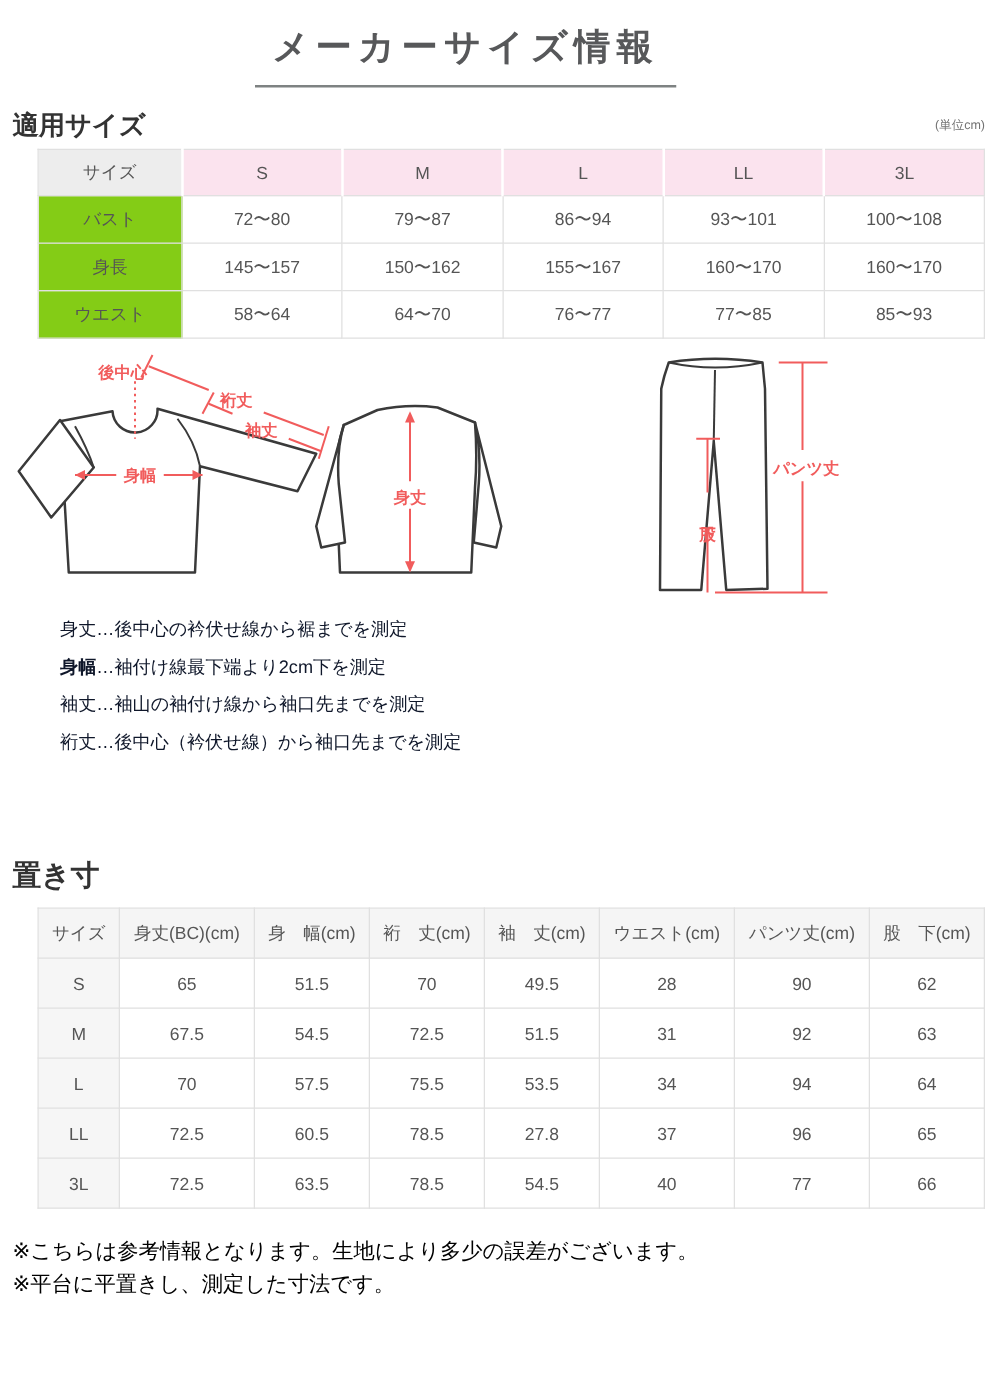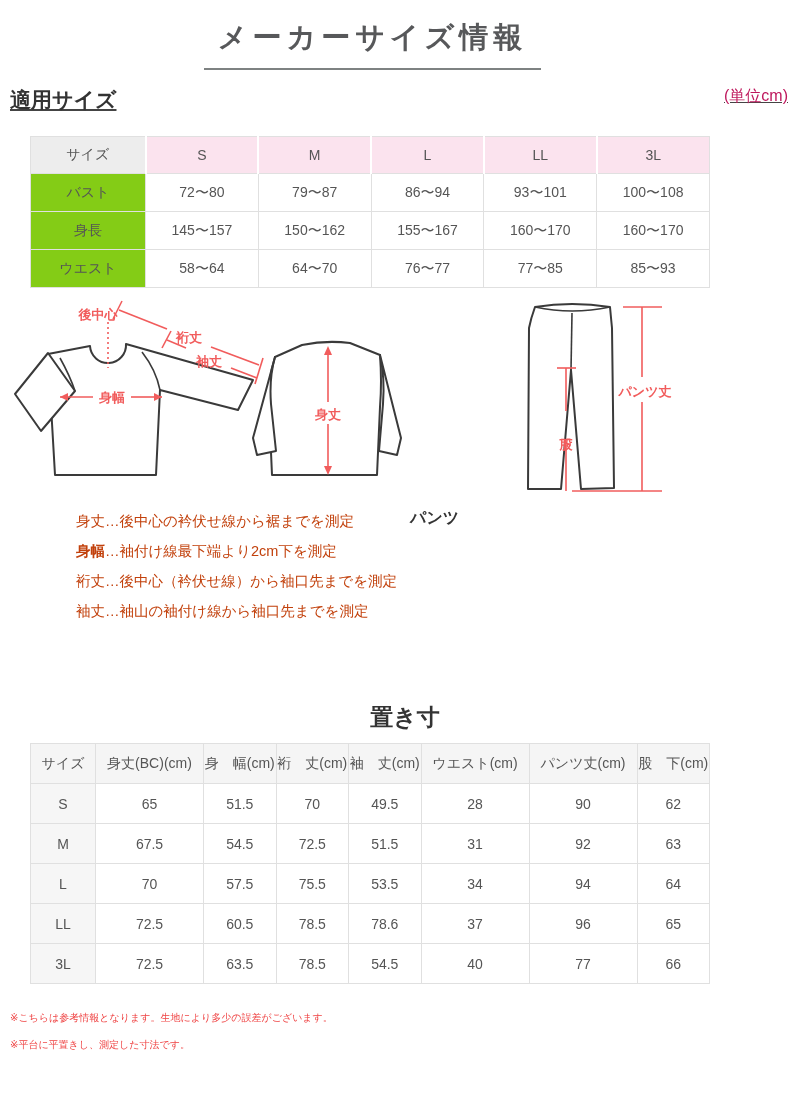--- a/index.html
+++ b/index.html
@@ -12,29 +12,28 @@
   }
   
   .title-row { display:flex; justify-content:center; width:732px; margin-top:14px;padding-left:13px; }
   .page-title {
     font-size:29px; font-weight:bold; color:#57585a;
     letter-spacing:5px; padding:4px 14px 10px;
     border-bottom:2px solid #7e8282;
   }
   
   .sec-row {
-    display:flex; justify-content:space-between; align-items:flex-start;
-    margin:16px 12px 22px 10px;
-    text-decoration:underline;
+    display:flex; justify-content:space-between; align-items:center;
+    margin:16px 12px 5px 10px;
   }
   .sec-heading { font-size:21px; font-weight:bold; color:#333; }
-  .unit-note { font-size:16px; color:#be185d; }
-  .sec-heading-2 { font-size:23px; font-weight:bold; color:#333; margin:76px 0 10px 10px;text-align:center; }
-  
-  table { border-collapse:collapse; width:680px; margin-left:30px; table-layout:fixed; }
+  .unit-note { font-size:10px; color:#737373; }
+  .sec-heading-2 { font-size:23px; font-weight:bold; color:#333; margin:76px 0 10px 10px; }
+  
+  table { border-collapse:collapse; width:758px; margin-left:30px; table-layout:fixed; }
   th, td {
     border:1px solid #e0e0e0; text-align:center;
     font-size:14px; font-weight:normal; color:#555; padding:0;
   }
   
   table.t-applicable th, table.t-applicable td { height:38px; }
   table.t-applicable col.c0 { width:115px; }
   table.t-applicable thead th { height:37px; background:#fbe3ee; border-left:2px solid #fff; border-right:2px solid #fff; }
   table.t-applicable thead th:first-child { background:#ededed; border-left:1px solid #e0e0e0; }
   table.t-applicable thead th:last-child { border-right:1px solid #e0e0e0; }
@@ -51,25 +50,25 @@
   .seam { fill:none; stroke:#3a3a3a; stroke-width:1.6; }
   .red { stroke:#f15c5c; stroke-width:1.6; fill:none; }
   .redfill { fill:#f15c5c; stroke:none; }
   text.rlabel { fill:#f15c5c; font-size:13px; font-weight:bold; }
   text.vertical { writing-mode:vertical-rl; text-orientation:upright; }
   
   .measure-cols { display:flex; margin:8px 0 0 48px; }
   .mcol-left { width:362px; }
   .mcol-right { flex:1; }
   .mc-heading { font-size:16px; font-weight:bold; color:#333; line-height:24px; }
-  .mc-line { font-size:14.5px; color:#c2410c; line-height:30px;margin-left:28px; }
+  .mc-line { font-size:14.5px; color:#0f172a; line-height:30px; }
   .mc-line .term-bold { font-weight:bold; }
   
   .footnotes { margin:20px 0 0 10px; }
-  .footnote { font-size:10px; color:#ef4444; line-height:27px; }
+  .footnote { font-size:17px; color:#000000; line-height:27px; }
 </style>
 </head>
 <body>
 
 <div class="title-row">
   <div class="page-title">メーカーサイズ情報</div>
 </div>
 
 <div class="sec-row">
   <div class="sec-heading">適用サイズ</div>
@@ -173,25 +172,24 @@
     <line class="red" x1="556" y1="76" x2="556" y2="119"></line>
     <text class="rlabel vertical" x="556" y="136" text-anchor="middle">股下</text>
     <line class="red" x1="556" y1="153" x2="556" y2="199"></line>
   </g>
 </svg>
 
 <div class="measure-cols">
   <div class="mcol-left">
     <div class="mc-line"><span>身丈</span><span>…後中心の衿伏せ線から裾までを測定</span></div>
     <div class="mc-line"><span class="term-bold">身幅</span><span>…袖付け線最下端より2cm下を測定</span></div>
+    <div class="mc-line"><span>袖丈</span><span>…袖山の袖付け線から袖口先までを測定</span></div>
     <div class="mc-line"><span>裄丈</span><span>…後中心（衿伏せ線）から袖口先までを測定</span></div>
-    <div class="mc-line"><span>袖丈</span><span>…袖山の袖付け線から袖口先までを測定</span></div>
   </div>
   <div class="mcol-right">
-    <div class="mc-heading">パンツ</div>
   </div>
 </div>
 
 <div class="sec-heading-2">置き寸</div>
 
 <table class="t-flat">
   <colgroup>
       <col class="c0">
       <col class="cwide">
       <col>
@@ -242,21 +240,21 @@
         <td>53.5</td>
         <td>34</td>
         <td>94</td>
         <td>64</td>
       </tr>
       <tr>
         <th>LL</th>
         <td>72.5</td>
         <td>60.5</td>
         <td>78.5</td>
-        <td>78.6</td>
+        <td>27.8</td>
         <td>37</td>
         <td>96</td>
         <td>65</td>
       </tr>
       <tr>
         <th>3L</th>
         <td>72.5</td>
         <td>63.5</td>
         <td>78.5</td>
         <td>54.5</td>

